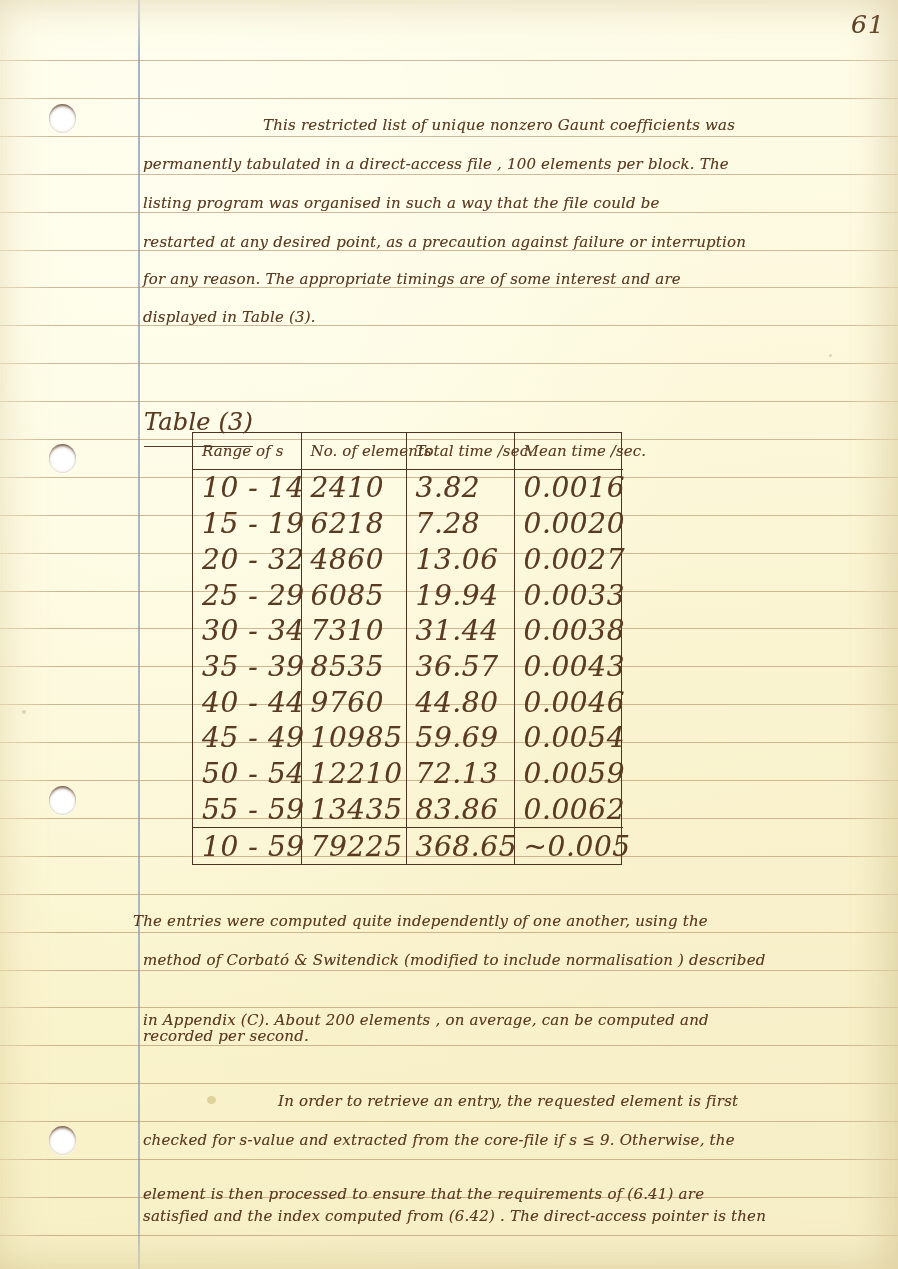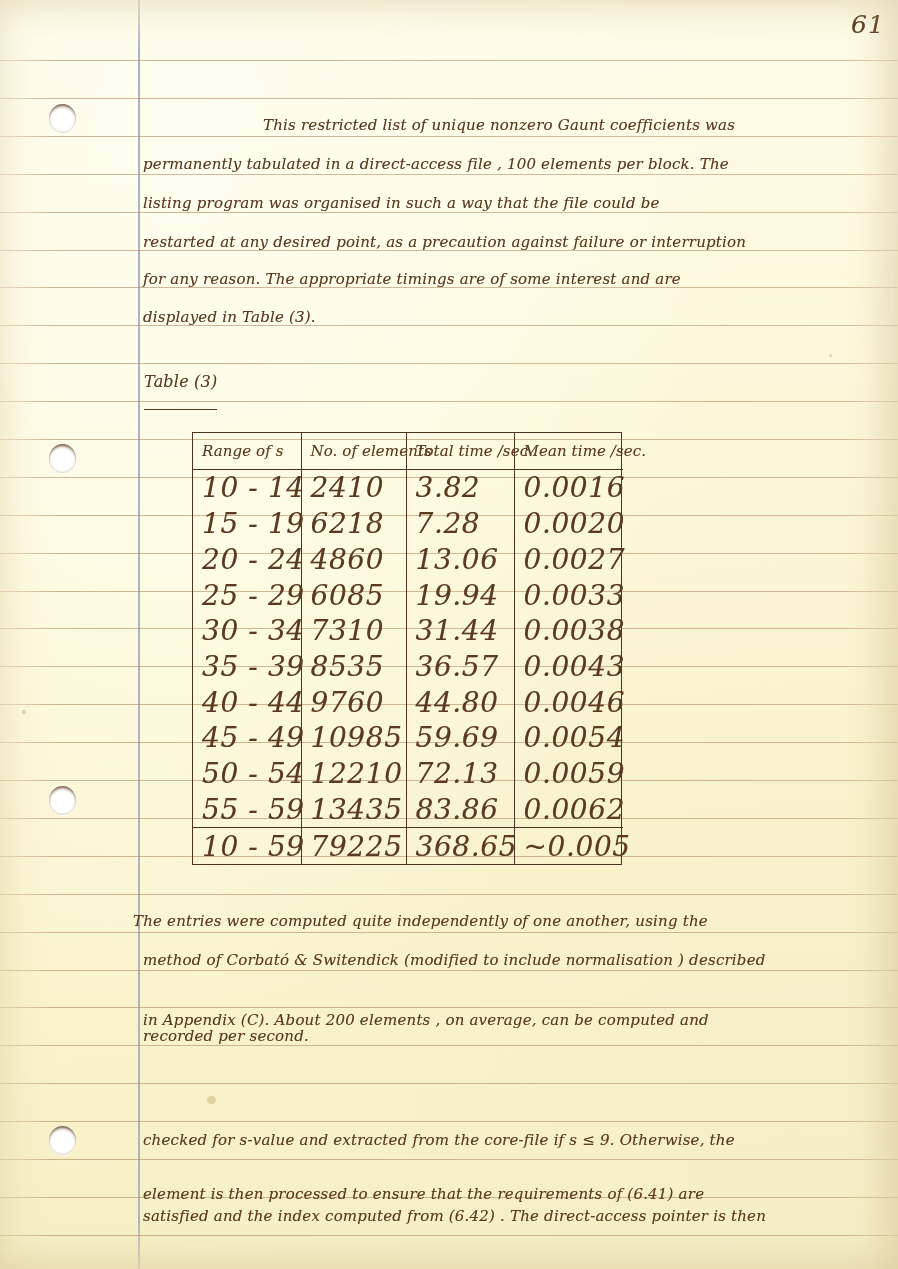--- a/index.html
+++ b/index.html
@@ -78,23 +78,24 @@
   }
   .body-line {
     font-size: 15px;
     line-height: 1;
   }
   .pagenum {
     font-size: 25px;
     letter-spacing: 1px;
   }
   .tablecap {
-    font-size: 16px;
-    padding-bottom: 18px;
+    font-size: 24px;
+    padding-bottom: 10px;
     border-bottom: 1.6px solid #5b3a22;
+    margin-top: 36px;
   }
 
   
   .table-wrap {
     position: absolute;
     left: 192px;
     top: 432px;
     width: 430px;
     height: 433px;
     border: 1.7px solid #4d3420;
@@ -239,21 +240,21 @@
             <td>3.82</td>
             <td>0.0016</td>
           </tr>
           <tr>
             <td>15 - 19</td>
             <td>6218</td>
             <td>7.28</td>
             <td>0.0020</td>
           </tr>
           <tr>
-            <td>20 - 24</td>
+            <td>20 - 32</td>
             <td>4860</td>
             <td>13.06</td>
             <td>0.0027</td>
           </tr>
           <tr>
             <td>25 - 29</td>
             <td>6085</td>
             <td>19.94</td>
             <td>0.0033</td>
           </tr>
@@ -301,18 +302,19 @@
           </tr>
         </tbody>
     </table>
   </div>
 
   <div class="hw body-line" style="left:133px; top:914px;">The entries were computed quite independently of one another, using the</div>
   <div class="hw body-line" style="left:143px; top:953px;">method of Corbató &amp; Switendick (modified to include normalisation ) described</div>
   <div class="hw body-line" style="left:143px; top:991px;margin-top:22px;">in Appendix (C). About 200 elements , on average, can be computed and</div>
   <div class="hw body-line" style="left:143px; top:1029px;">recorded per second.</div>
 
+  <div class="hw body-line" style="left:278px; top:1094px;">In order to retrieve an entry, the requested element is first</div>
   <div class="hw body-line" style="left:143px; top:1133px;">checked for s-value and extracted from the core-file if s ≤ 9. Otherwise, the</div>
   <div class="hw body-line" style="left:143px; top:1187px;">element is then processed to ensure that the requirements of (6.41) are</div>
   <div class="hw body-line" style="left:143px; top:1209px;">satisfied and the index computed from (6.42) . The direct-access pointer is then</div>
 
   <div class="edge-shade"></div>
 </div>
 
 </body></html>

